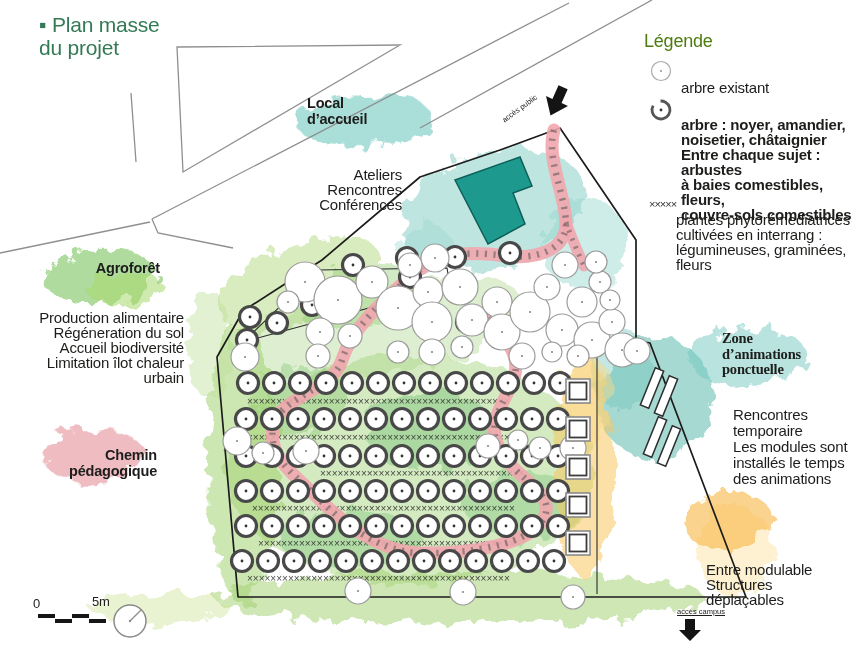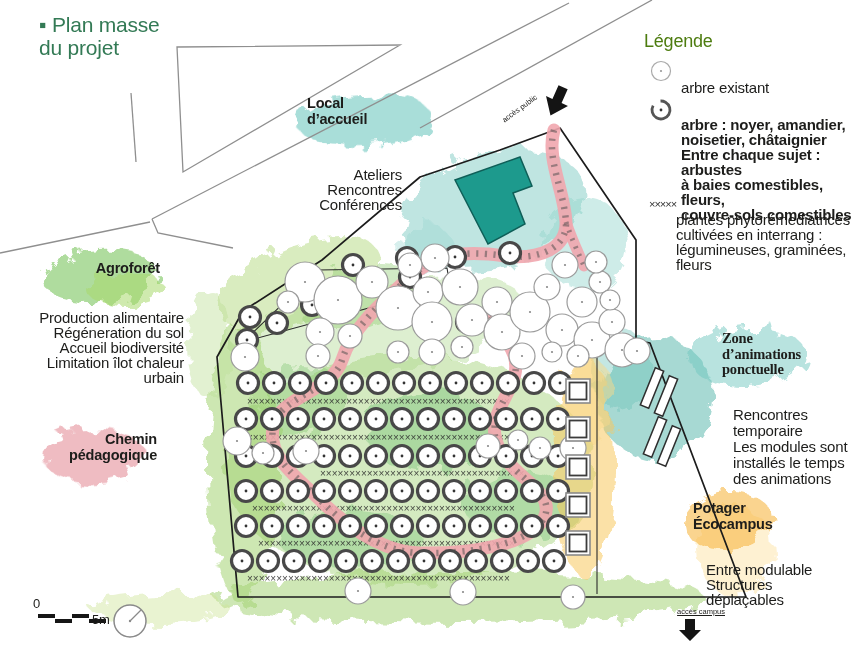--- a/index.html
+++ b/index.html
@@ -422,36 +422,34 @@
 Rencontres
 Conférences</div>
 
   <div class="txt lbl c" style="left:40px;top:261px;width:120px;">Agroforêt</div>
   <div class="txt body13 r" style="left:0px;top:294px;width:160px;">Production alimentaire
 Régéneration du sol
 Accueil biodiversité
 Limitation îlot chaleur
 urbain</div>
 
-  <div class="txt lbl r" style="left:38px;top:432px;width:95px;">Chemin
+  <div class="txt lbl r" style="left:38px;top:448px;width:95px;">Chemin
 pédagogique</div>
 
   <div class="txt lbl" style="left:722px;top:331px;font-family:Liberation Serif, serif;">Zone
 d’animations
 ponctuelle</div>
   <div class="txt body13" style="left:733px;top:391px;line-height:1.07;">Rencontres
 temporaire
 Les modules sont
 installés le temps
 des animations</div>
 
-  <div class="txt lbl" style="left:693px;top:501px;">Potager
-Écocampus</div>
   <div class="txt body13" style="left:706px;top:546px;">Entre modulable
 Structures
 déplaçables</div>
 
   <div class="txt tiny" style="left:499px;top:104px;transform:rotate(-36deg);">accès public</div>
   <div class="txt tiny c" style="left:655px;top:607px;width:70px;text-decoration:underline;">accès campus</div>
 
   <div class="txt" style="left:33px;top:596px;font-size:13px;">0</div>
-  <div class="txt" style="left:92px;top:612px;font-size:13px;text-align:right;">5m</div>
+  <div class="txt" style="left:92px;top:594px;font-size:13px;text-align:right;">5m</div>
 </div>
 
 </body></html>

